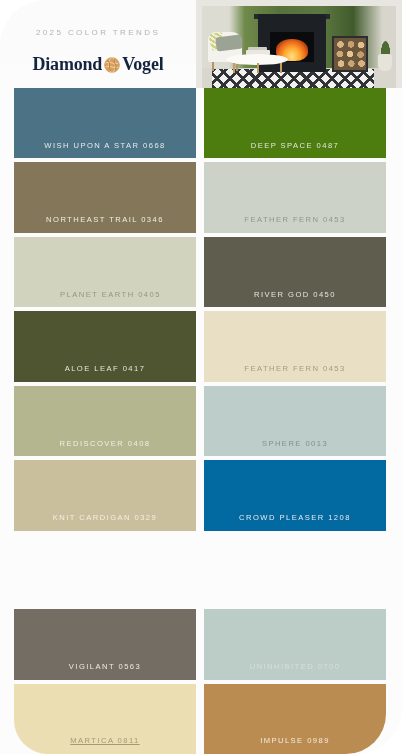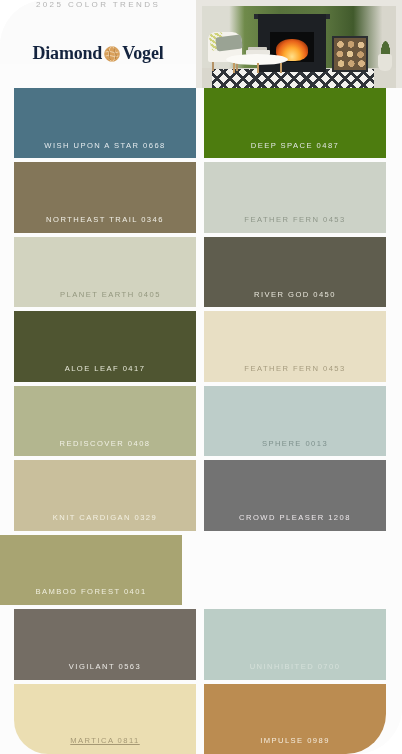--- a/index.html
+++ b/index.html
@@ -30,22 +30,22 @@
     display: flex;
   }
 
   #brand-block {
     width: 196px;
     height: 64px;
     background: #fbfbfb;
     display: flex;
     flex-direction: column;
     align-items: center;
-    justify-content: space-between;
-    padding-top: 0;
+    justify-content: flex-start;
+    padding-top: 28px;
   }
 
   #trend-kicker {
     font-size: 8px;
     letter-spacing: 2.4px;
     color: #b4b4b4;
     text-transform: uppercase;
     white-space: nowrap;
   }
 
@@ -357,28 +357,25 @@
           <div class="swatch-label" style="color: rgb(240, 240, 228);">REDISCOVER 0408</div>
         </div>
         <div class="swatch right" style="background: rgb(189, 205, 201);">
           <div class="swatch-label" style="color: rgb(126, 145, 141);">SPHERE  0013</div>
         </div>
       </div>
       <div class="row gapped">
         <div class="swatch left" style="background: rgb(201, 191, 156);">
           <div class="swatch-label" style="color: rgb(243, 240, 226);">KNIT CARDIGAN 0329</div>
         </div>
-        <div class="swatch right" style="background: #737373;">
+        <div class="swatch right" style="background: #0369a1;">
           <div class="swatch-label" style="color: rgb(236, 231, 234);">CROWD PLEASER  1208</div>
         </div>
       </div>
       <div class="row gapped">
-        <div class="swatch right" style="background: rgb(168, 164, 114);">
-          <div class="swatch-label" style="color: rgb(239, 238, 221);">BAMBOO FOREST  0401</div>
-        </div>
       </div>
       <div class="row gapped">
         <div class="swatch left" style="background: rgb(116, 109, 100);">
           <div class="swatch-label" style="color: rgb(236, 234, 230);">VIGILANT 0563</div>
         </div>
         <div class="swatch right" style="background: rgb(187, 205, 198);">
           <div class="swatch-label" style="color: rgb(213, 224, 218);">UNINHIBITED  0700</div>
         </div>
       </div>
       <div class="row">

